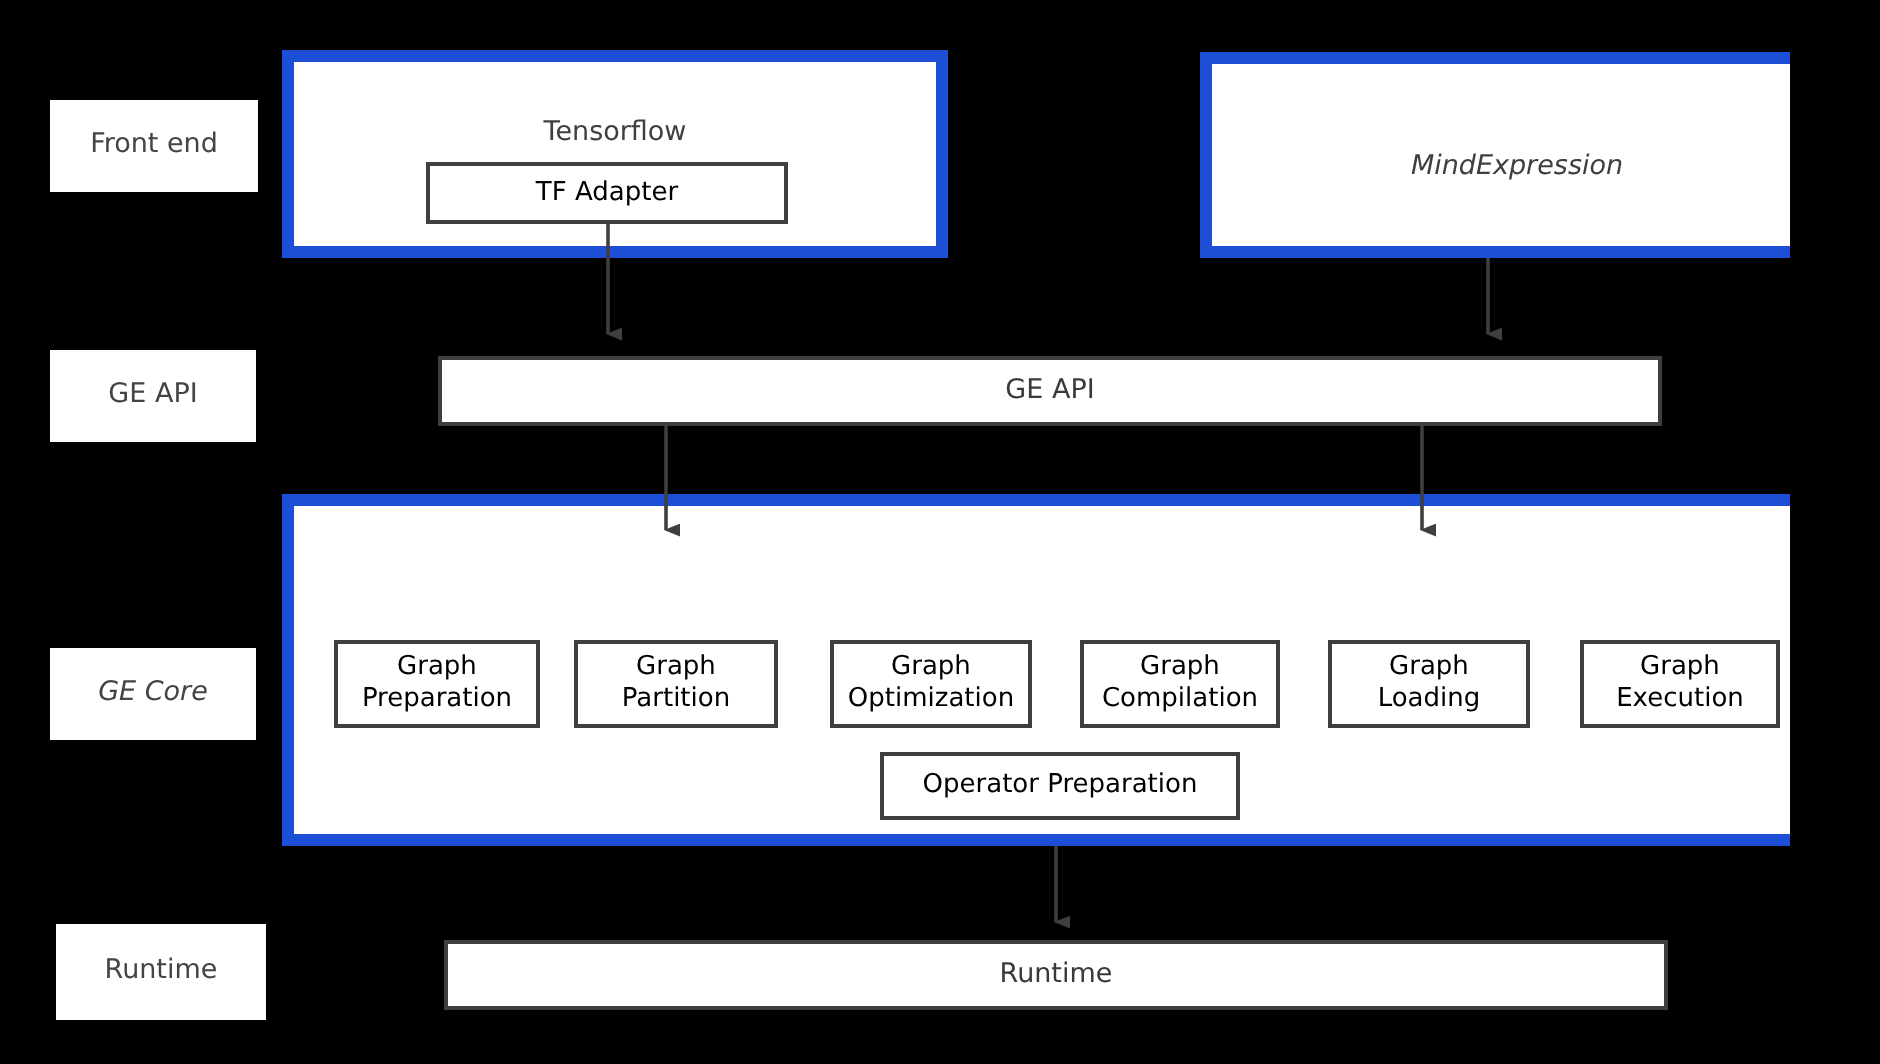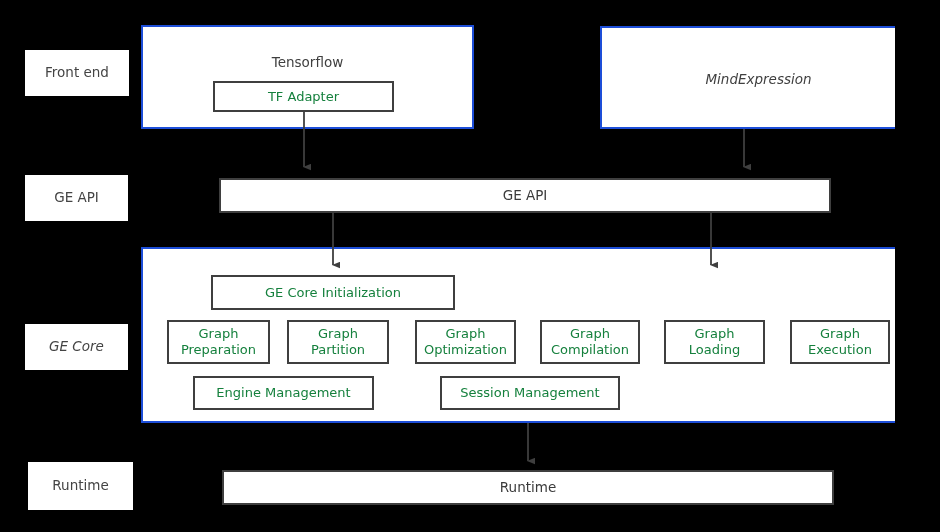--- a/index.html
+++ b/index.html
@@ -29,35 +29,35 @@
     white-space: pre-line;
   }
   
   .stage-label {
     border: none;
     font-size: 13.5px;
     color: #444444;
   }
   
   .group {
-    border: 2px solid #1d4ed8;
+    border: 6px solid #1d4ed8;
     align-items: flex-start;
     justify-content: center;
   }
   .group > .group-title {
     margin-top: 28px;
     font-size: 13.5px;
     color: #3f3f3f;
   }
   .group.ge-core { align-items: stretch; }
   
   .node {
     border: 2px solid #3f3f3f;
     font-size: 13px;
-    color: #15803d;
+    color: #000000;
   }
   .bar {
     border: 2px solid #3f3f3f;
     font-size: 13.5px;
     color: #3a3a3a;
   }
   .node.two-line { line-height: 1.22; }
   
   #arrows {
     position: absolute;
@@ -88,44 +88,42 @@
   <div class="box node" style="left:213px; top:81px; width:181px; height:31px;">TF Adapter</div>
 
   <div class="box group" style="left:600px; top:26px; width:317px; height:103px;font-style:italic;">
     <span class="group-title" style="margin-top:44px;">MindExpression</span>
   </div>
 
   <div class="box bar" style="left:219px; top:178px; width:612px; height:35px;">GE API</div>
 
   <div class="box group ge-core" style="left:141px; top:247px; width:773px; height:176px;"></div>
 
-  <div class="box node" style="left:211px; top:275px; width:244px; height:35px;">GE Core Initialization</div>
 
 
   <div class="box node two-line" style="left:167px; top:320px; width:103px; height:44px;">Graph
 Preparation</div>
 
   <div class="box node two-line" style="left:287px; top:320px; width:102px; height:44px;">Graph
 Partition</div>
 
   <div class="box node two-line" style="left:415px; top:320px; width:101px; height:44px;">Graph
 Optimization</div>
 
   <div class="box node two-line" style="left:540px; top:320px; width:100px; height:44px;">Graph
 Compilation</div>
 
   <div class="box node two-line" style="left:664px; top:320px; width:101px; height:44px;">Graph
 Loading</div>
 
   <div class="box node two-line" style="left:790px; top:320px; width:100px; height:44px;">Graph
 Execution</div>
 
-  <div class="box node" style="left:193px; top:376px; width:181px; height:34px;">Engine Management</div>
 
-  <div class="box node" style="left:440px; top:376px; width:180px; height:34px;">Session Management</div>
+  <div class="box node" style="left:440px; top:376px; width:180px; height:34px;">Operator Preparation</div>
 
 
   <div class="box bar" style="left:222px; top:470px; width:612px; height:35px;">Runtime</div>
 
   <svg id="arrows" viewBox="0 0 940 532">
     <defs>
       <marker id="arrowhead" markerWidth="7" markerHeight="8" refX="3.2" refY="7" orient="auto" markerUnits="userSpaceOnUse">
         <path d="M0,0 L6.4,0 L3.2,8 Z" fill="#3f3f3f"></path>
       </marker>
     </defs>

